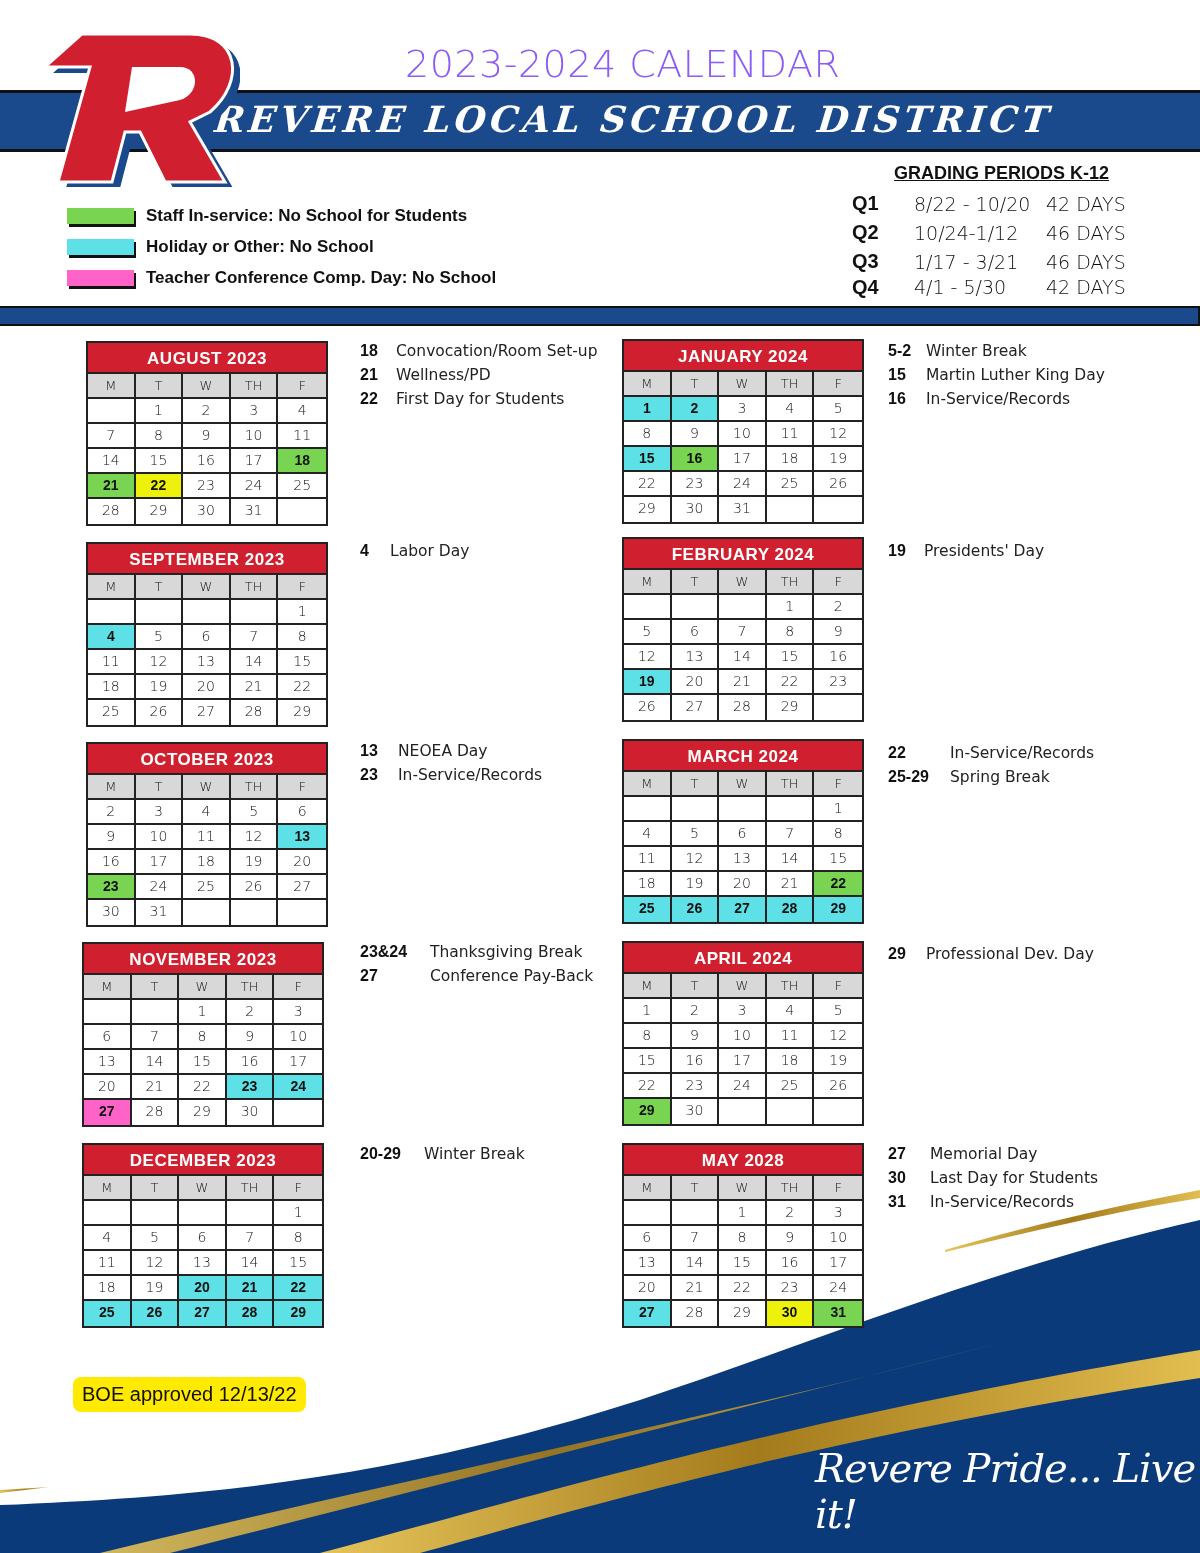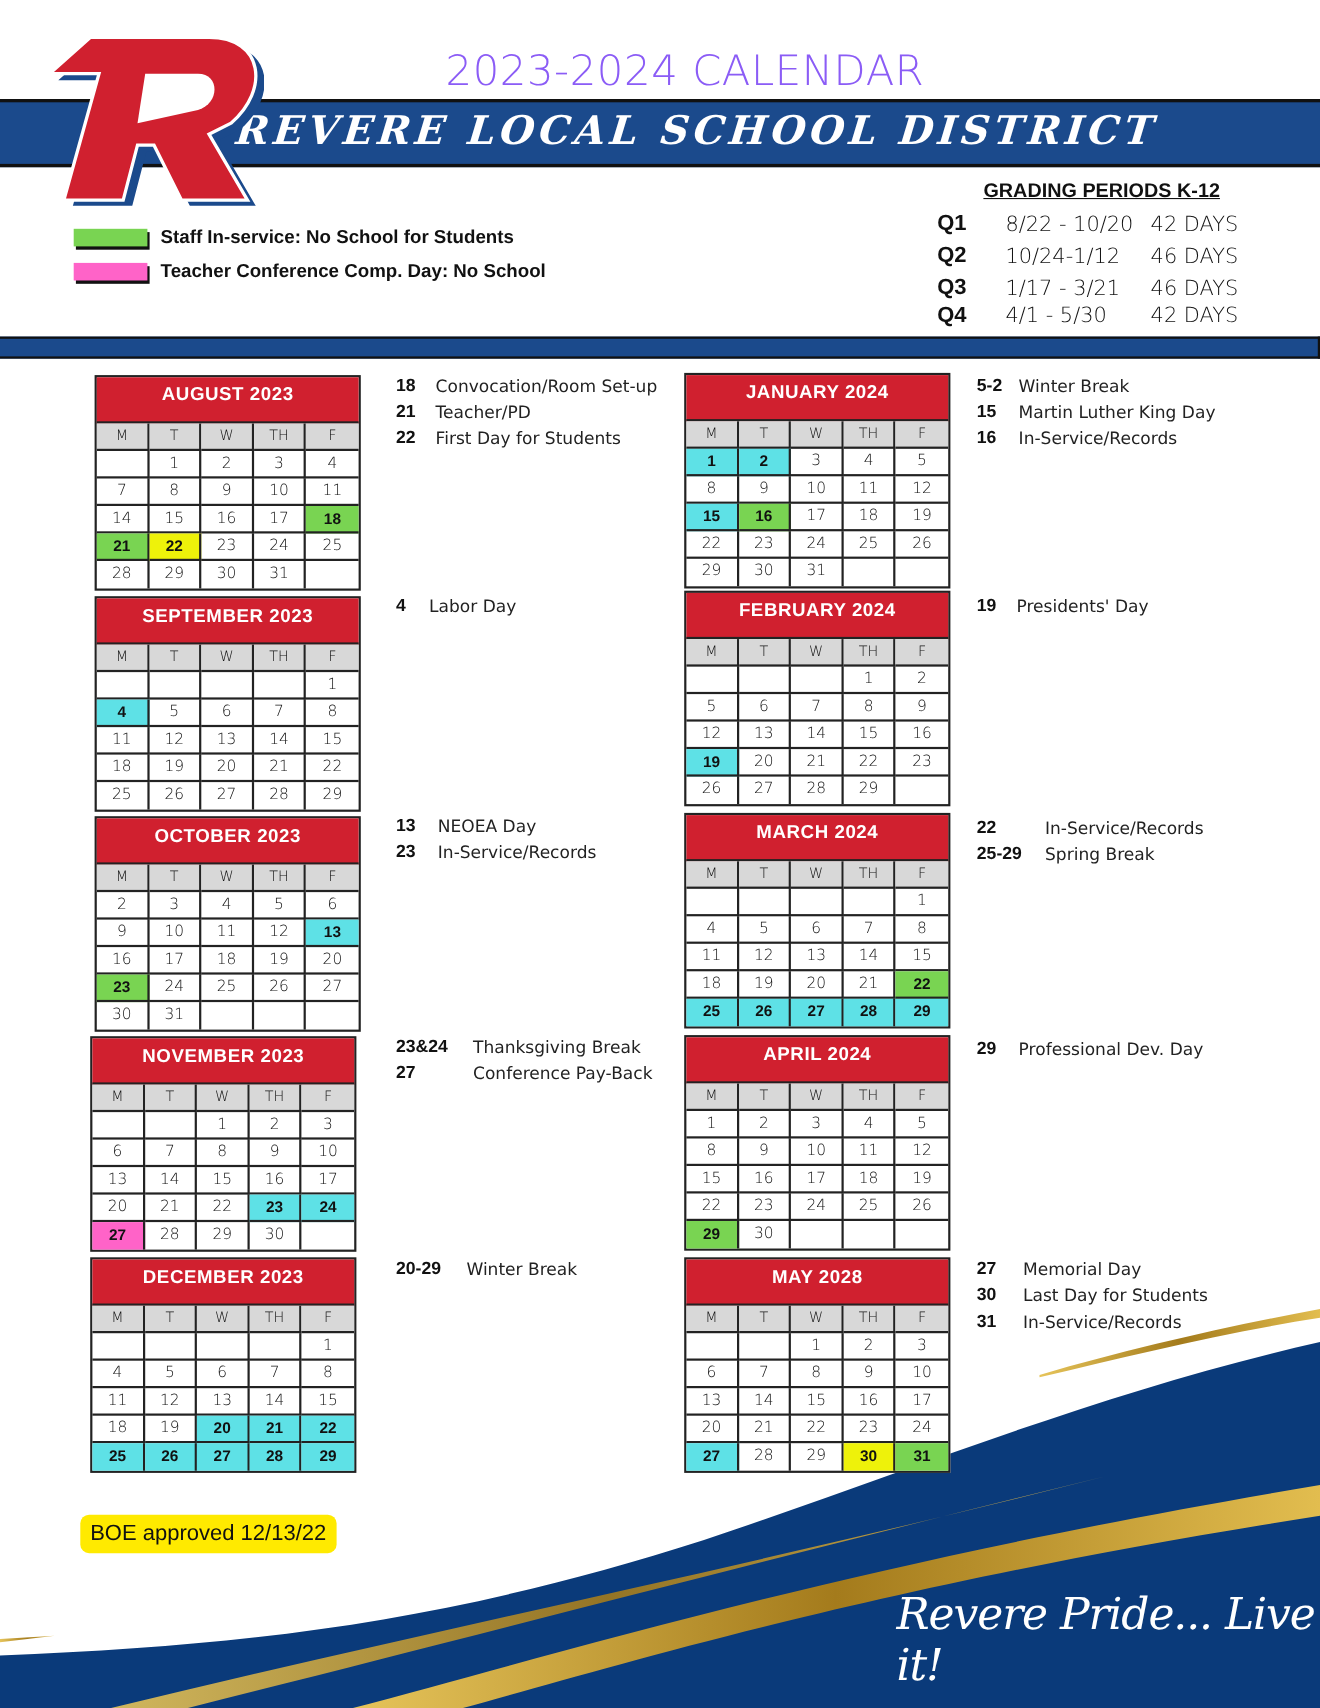--- a/index.html
+++ b/index.html
@@ -27,21 +27,21 @@
   .q-row { display: flex; font-size: 20px; height: 29px; align-items: center; }
   .q-row.tight { height: 22px; }
   .q-label { width: 62px; font-weight: bold; }
   .q-range { width: 132px; font-family: "DejaVu Sans", sans-serif; font-size: 19px; font-weight: 300; }
   .q-days { font-family: "DejaVu Sans", sans-serif; font-size: 19px; font-weight: 300; }
 
   .band2 { position: absolute; left: 0; top: 306px; width: 1200px; height: 20px; background: #1b4a8c; border-top: 2px solid #111; border-bottom: 2px solid #111; border-right: 2px solid #111; z-index: 1; }
 
   
   .month { position: absolute; width: 242px; z-index: 2; background: #fff; border: 2px solid #222; }
-  .month-head { background: #d0202f; color: #fff; font-weight: bold; font-size: 17px; text-align: center; height: 42px; line-height: 31px; border-bottom: 2px solid #222; letter-spacing: 0.5px; }
+  .month-head { background: #d0202f; color: #fff; font-weight: bold; font-size: 17px; text-align: center; height: 31px; line-height: 31px; border-bottom: 2px solid #222; letter-spacing: 0.5px; }
   .grid { display: grid; grid-template-columns: repeat(5, 1fr); }
   .cell { height: 25px; line-height: 23px; text-align: center; font-size: 14px; border-right: 2px solid #222; border-bottom: 2px solid #222; font-family: "DejaVu Sans", sans-serif; font-weight: 300; }
   .cell:nth-child(5n) { border-right: none; }
   .grid .cell.last-row { border-bottom: none; }
   .cell.dow { background: #d8d8d8; font-size: 13px; }
   .cell.bold { font-weight: bold; font-family: "Liberation Sans", sans-serif; }
   .cell.green { background: #79d452; }
   .cell.cyan { background: #5ee1e6; }
   .cell.pink { background: #ff63c8; }
   .cell.yellow { background: #eef20a; }
@@ -81,20 +81,24 @@
 <div class="title">2023-2024 CALENDAR</div>
 <div class="band"></div>
 <div class="district">REVERE LOCAL SCHOOL DISTRICT</div>
 
 <div class="legend">
   <div class="legend-row">
     <span class="swatch" style="background:#79d452"></span>
     <span class="legend-label">Staff In-service: No School for Students</span>
   </div>
   <div class="legend-row">
+    <span class="swatch" style="background:#5ee1e6"></span>
+    <span class="legend-label">Holiday or Other: No School</span>
+  </div>
+  <div class="legend-row">
     <span class="swatch" style="background:#ff63c8"></span>
     <span class="legend-label">Teacher Conference Comp. Day: No School</span>
   </div>
 </div>
 
 <div class="grading">
   <div class="grading-title">GRADING PERIODS K-12</div>
   <div class="q-row">
     <span class="q-label">Q1</span>
     <span class="q-range">8/22 - 10/20</span>
@@ -155,21 +159,21 @@
         <div class="cell last-row"></div>
       </div>
     </div>
     <div class="notes" style="left: 360px; top: 339px;">
       <div class="note">
         <span class="note-day" style="width: 36px;">18</span>
         <span class="note-text">Convocation/Room Set-up</span>
       </div>
       <div class="note">
         <span class="note-day" style="width: 36px;">21</span>
-        <span class="note-text">Teacher/PD</span>
+        <span class="note-text">Wellness/PD</span>
       </div>
       <div class="note">
         <span class="note-day" style="width: 36px;">22</span>
         <span class="note-text">First Day for Students</span>
       </div>
     </div>
     <div class="month" style="left: 86px; top: 542px;">
       <div class="month-head">SEPTEMBER  2023</div>
       <div class="grid">
         <div class="cell dow">M</div>

